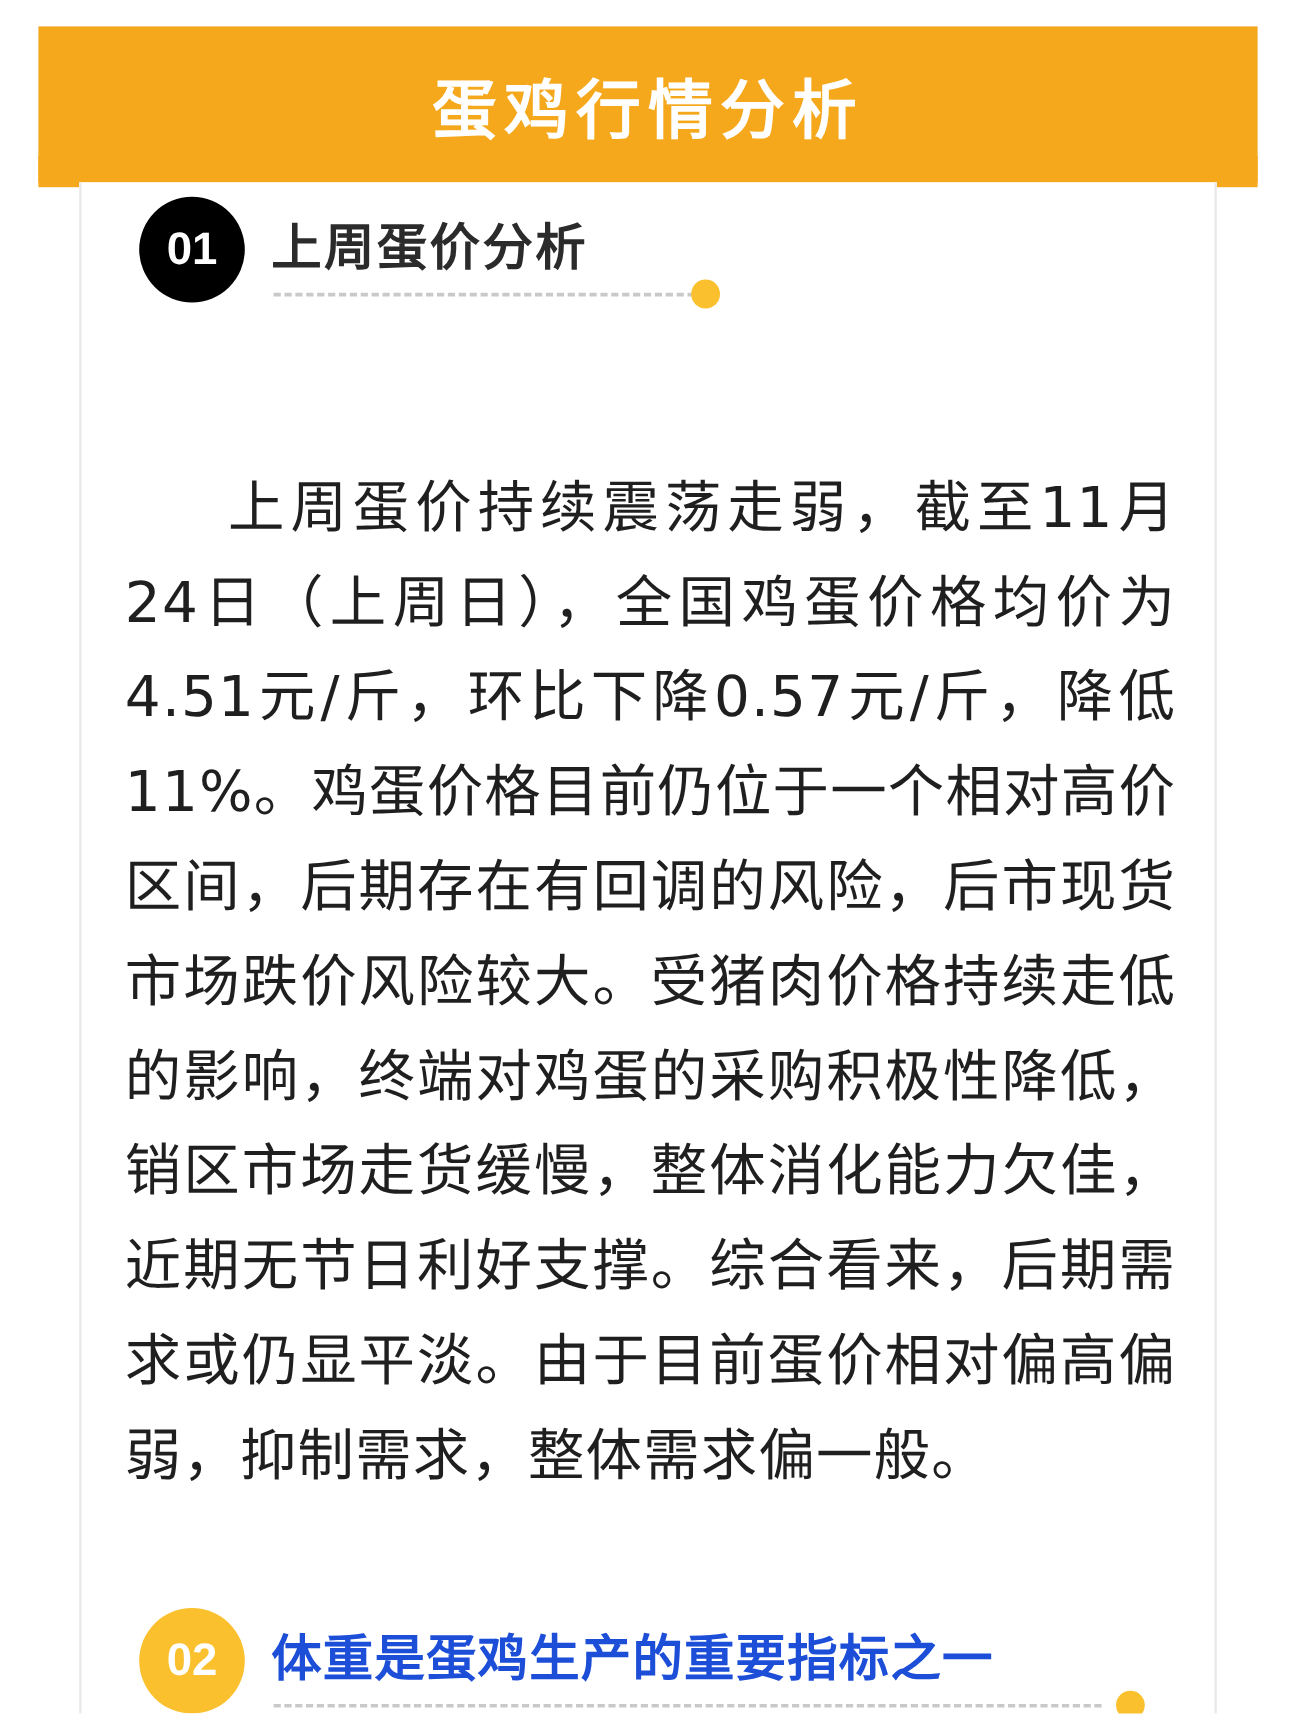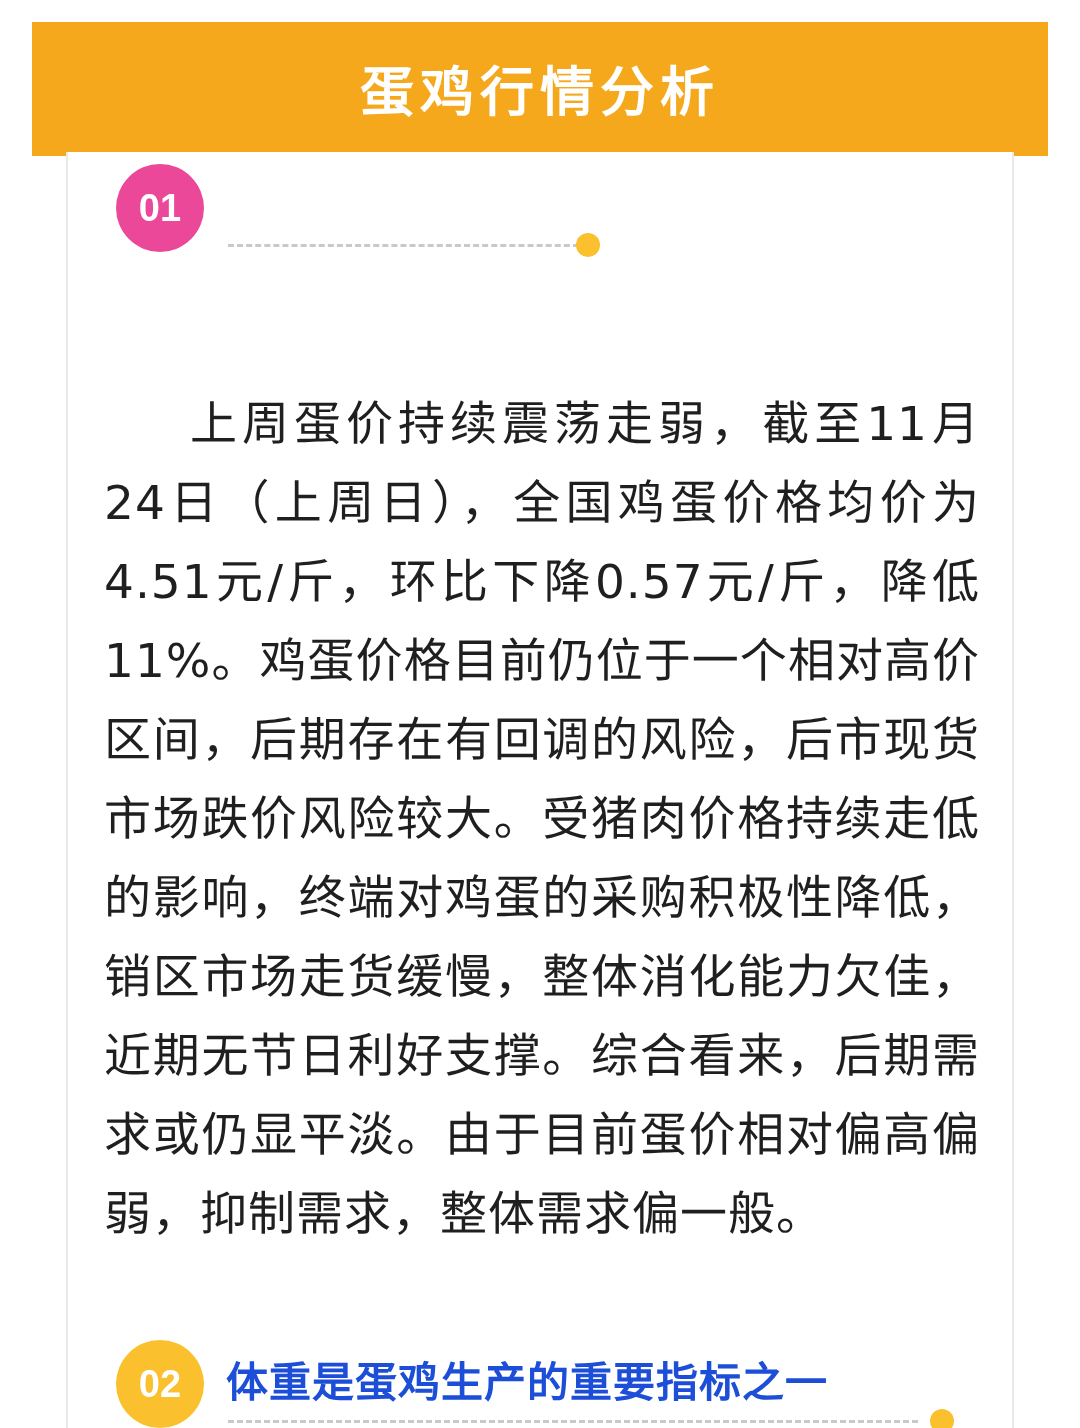--- a/index.html
+++ b/index.html
@@ -81,21 +81,21 @@
     position: relative;
     height: 112px;
   }
   .badge {
     position: absolute;
     left: 48px;
     top: 12px;
     width: 88px;
     height: 88px;
     border-radius: 50%;
-    background: #ec4899;
+    background: #000000;
     color: #ffffff;
     font-size: 38px;
     font-weight: bold;
     display: flex;
     align-items: center;
     justify-content: center;
     font-family: "Liberation Sans", sans-serif;
   }
   .sec-title {
     position: absolute;
@@ -183,20 +183,21 @@
   <div class="banner">
     <div class="banner-title">蛋鸡行情分析</div>
   </div>
   <div class="banner-notch-left"></div>
   <div class="banner-notch-right"></div>
 
   <div class="card">
 
     <div class="section-head">
       <div class="badge">01</div>
+      <div class="sec-title">上周蛋价分析</div>
       <div class="dash-line" style="width: 360px;"></div>
       <div class="dash-dot" style="left: 508px;"></div>
     </div>
 
     <div class="para">上周蛋价持续震荡走弱，截至11月24日（上周日），全国鸡蛋价格均价为4.51元/斤，环比下降0.57元/斤，降低11%。鸡蛋价格目前仍位于一个相对高价区间，后期存在有回调的风险，后市现货市场跌价风险较大。受猪肉价格持续走低的影响，终端对鸡蛋的采购积极性降低，销区市场走货缓慢，整体消化能力欠佳，近期无节日利好支撑。综合看来，后期需求或仍显平淡。由于目前蛋价相对偏高偏弱，抑制需求，整体需求偏一般。</div>
 
     <div class="section2">
       <div class="badge2">02</div>
       <div class="sec-title2">体重是蛋鸡生产的重要指标之一</div>
       <div class="dash-line" style="left:160px; top:90px; width: 690px;"></div>

